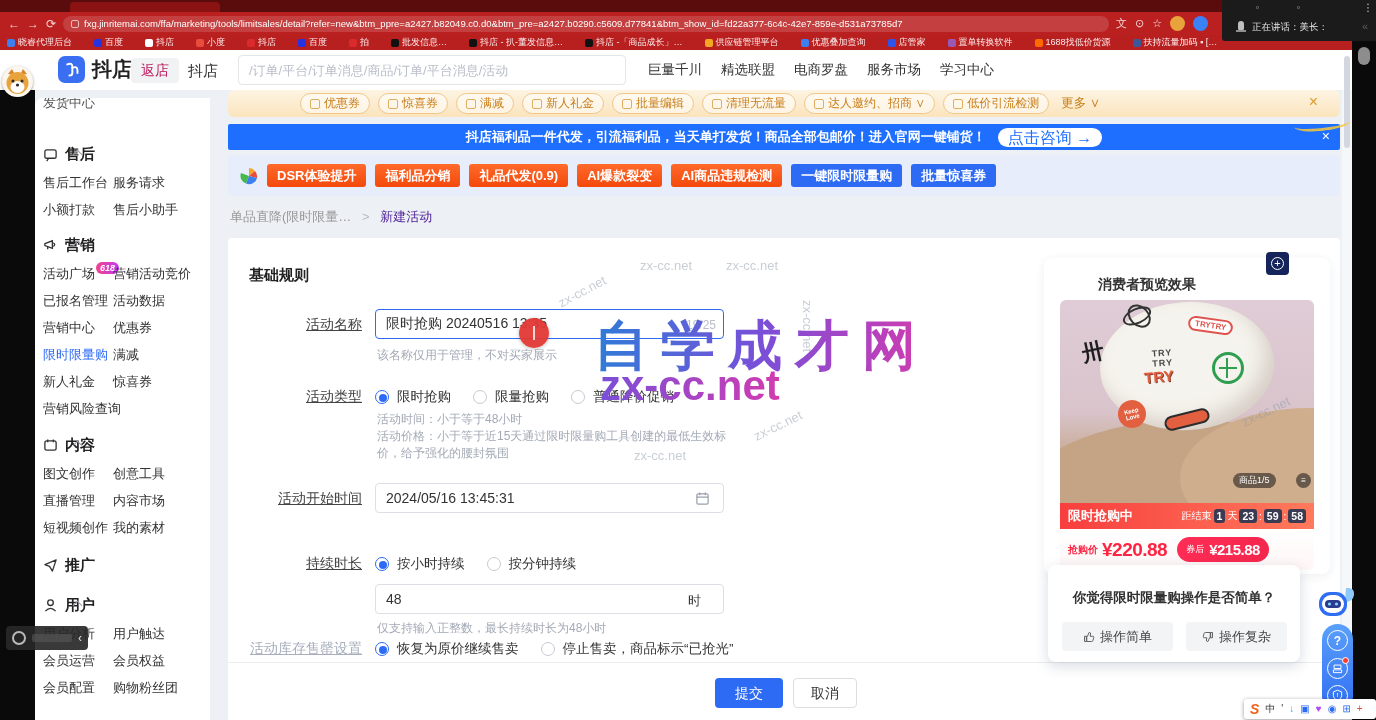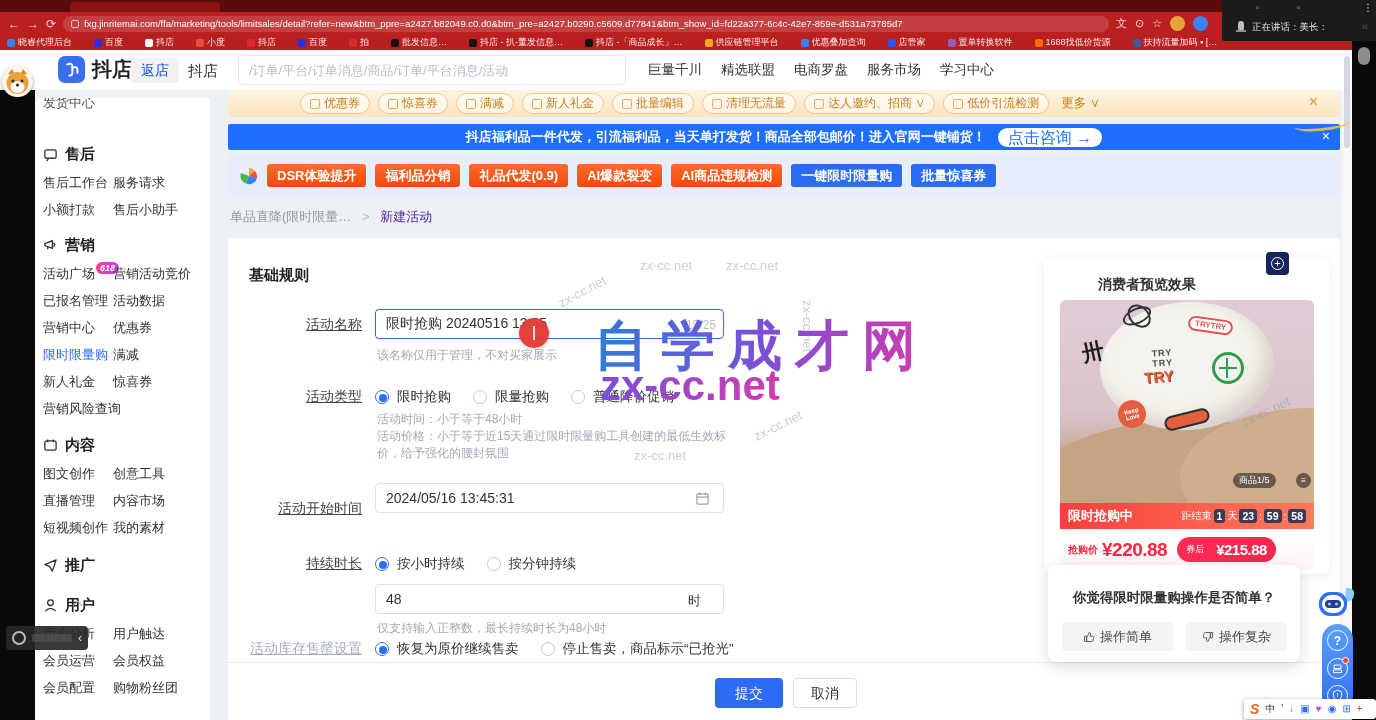--- a/index.html
+++ b/index.html
@@ -26,21 +26,21 @@
   .speak .mic{position:absolute;left:16px;top:21px;width:6px;height:10px;background:#bfbfbf;border-radius:3px;}
   .speak .mic:after{content:"";position:absolute;left:-2px;top:9px;width:10px;height:2px;background:#8f8f8f;}
   .speak .stext{position:absolute;left:30px;top:21px;font-size:9.5px;color:#e3e3e3;white-space:nowrap;}
   .speak .rew{position:absolute;right:8px;top:20px;color:#5c5c5c;font-size:11px;}
   .speak .kebab{position:absolute;right:3px;top:2px;color:#ddd;font-size:10px;}
   
   .appheader{position:absolute;left:0;top:50px;width:1352px;height:40px;background:#fff;z-index:5;}
   .logo{position:absolute;left:58px;top:6px;display:flex;align-items:center;gap:7px;}
   .logomark{width:27px;height:27px;border-radius:7px;background:#3a6ff2;display:flex;align-items:center;justify-content:center;}
   .logotext{font-size:20px;font-weight:bold;color:#222;}
-  .backchip{position:absolute;left:131px;top:8px;height:25px;padding:0 10px;background:#f1f2f4;border-radius:4px;font-size:14px;color:#1d4ed8;line-height:25px;}
+  .backchip{position:absolute;left:131px;top:8px;height:25px;padding:0 10px;background:#f1f2f4;border-radius:4px;font-size:14px;color:#be185d;line-height:25px;}
   .storelabel{position:absolute;left:188px;top:12px;font-size:15px;color:#333;}
   .hsearch{position:absolute;left:238px;top:5px;width:388px;height:30px;border:1px solid #e4e6ea;border-radius:4px;background:#fff;font-size:13px;color:#333;padding:0 10px;font-family:"Liberation Sans",sans-serif;}
   .hsearch::placeholder{color:#b9bec8;}
   .hnav{position:absolute;left:648px;top:11px;display:flex;gap:19px;}
   .nav-it{font-size:13.5px;color:#333;white-space:nowrap;}
   .dog{position:absolute;left:2px;top:66px;width:31px;height:31px;border-radius:50%;background:#fdf6ec;z-index:45;box-shadow:0 1px 3px rgba(0,0,0,.4);}
   
   .leftstrip{position:absolute;left:0;top:90px;width:35px;height:630px;background:#0a0a0a;z-index:3;}
   .rightstrip{position:absolute;right:0;top:41px;width:24px;height:679px;background:#0a0a0a;z-index:40;}
   .winthumb{position:absolute;right:6px;top:47px;width:12px;height:18px;background:#8d8d8d;border-radius:6px;}
@@ -123,21 +123,21 @@
   .stk-pill{left:104px;top:112px;width:46px;height:15px;background:#e2603f;border:2px solid #2c2c2c;border-radius:8px;transform:rotate(-14deg);}
   .pbadge{position:absolute;left:1233px;top:473px;height:15px;background:rgba(20,20,20,.55);border-radius:8px;color:#fff;font-size:9px;line-height:15px;padding:0 6px;z-index:10;}
   .pbadge2{position:absolute;left:1296px;top:473px;width:15px;height:15px;background:rgba(20,20,20,.55);border-radius:8px;color:#fff;font-size:8px;line-height:15px;text-align:center;z-index:10;}
   .redbar{position:absolute;left:1060px;top:503px;width:254px;height:26px;background:linear-gradient(90deg,#f83e3e,#ff7a5c);display:flex;align-items:center;padding:0 8px;z-index:9;}
   .rb-title{color:#fff;font-weight:bold;font-size:13px;flex:0 0 auto;}
   .rb-cd{margin-left:auto;display:flex;align-items:center;gap:2px;color:#fff;font-size:10px;}
   .cdbox{background:#3a3a52;border-radius:3px;padding:1px 3px;font-size:10.5px;font-weight:bold;}
   .pricerow{position:absolute;left:1060px;top:529px;width:254px;height:41px;background:linear-gradient(180deg,#fff,#fff6f6);border-radius:0 0 6px 6px;display:flex;align-items:center;padding:0 8px;gap:4px;z-index:9;}
   .pr-label{color:#fe2442;font-size:10px;font-weight:bold;}
   .pr-price{color:#fe2442;font-size:19px;font-weight:bold;letter-spacing:-0.5px;}
-  .pr-pill{margin-left:6px;height:25px;background:linear-gradient(90deg,#ff2d55,#f5264d);border-radius:13px;display:flex;align-items:center;gap:12px;padding:0 9px;color:#fff;}
+  .pr-pill{margin-left:6px;height:25px;background:linear-gradient(90deg,#ff2d55,#f5264d);border-radius:13px;display:flex;align-items:center;gap:5px;padding:0 9px;color:#fff;}
   .pr-pill .cl{font-size:9px;}
   .pr-pill .cp{font-size:15px;font-weight:bold;letter-spacing:-0.5px;}
   .zoomplus{position:absolute;left:1266px;top:252px;width:23px;height:23px;background:#16245c;border-radius:4px;color:#fff;z-index:12;display:flex;align-items:center;justify-content:center;}
   .zp-ring{width:13px;height:13px;border:1.5px solid #fff;border-radius:50%;font-size:11px;line-height:11px;text-align:center;color:#fff;}
   
   .fcard{position:absolute;left:1048px;top:565px;width:252px;height:97px;background:#fff;border-radius:8px;box-shadow:0 4px 14px rgba(30,50,90,.18);z-index:25;}
   .fquestion{position:absolute;left:0;top:24px;width:100%;text-align:center;font-size:13.5px;color:#333;font-weight:bold;}
   .fbtn{position:absolute;top:57px;height:29px;background:#f2f4f6;border-radius:4px;display:flex;align-items:center;justify-content:center;gap:5px;font-size:13px;color:#444;}
   .fbtn.like{left:14px;width:111px;}
   .fbtn.dislike{left:138px;width:101px;}
@@ -467,21 +467,21 @@
       <span class="rlabel">限时抢购</span>
     <span class="radio"></span>
       <span class="rlabel">限量抢购</span>
     <span class="radio"></span>
       <span class="rlabel">普通降价促销</span>
   </div>
   <div class="fhelp" style="top:411px;width:392px">活动时间：小于等于48小时
 活动价格：小于等于近15天通过限时限量购工具创建的最低生效标
 价，给予强化的腰封氛围</div>
 
-  <span class="flabel" style="top:500px">活动开始时间</span>
+  <span class="flabel" style="top:490px">活动开始时间</span>
   <input class="finput" style="top: 483px;" value="2024/05/16 13:45:31">
   <svg class="calic" style="top:491px" width="15" height="15" viewBox="0 0 16 16">
       <rect x="2" y="3" width="12" height="11" rx="1.5" fill="none" stroke="#9aa0ab" stroke-width="1.3"></rect>
       <path d="M2 6.5 h12 M5 1.5 v3 M11 1.5 v3" stroke="#9aa0ab" stroke-width="1.3"></path>
     </svg>
 
   <span class="flabel" style="top:555px">持续时长</span>
   <div class="rgroup" style="left:375px;top:555px">
     <span class="radio sel"></span>
       <span class="rlabel">按小时持续</span>

